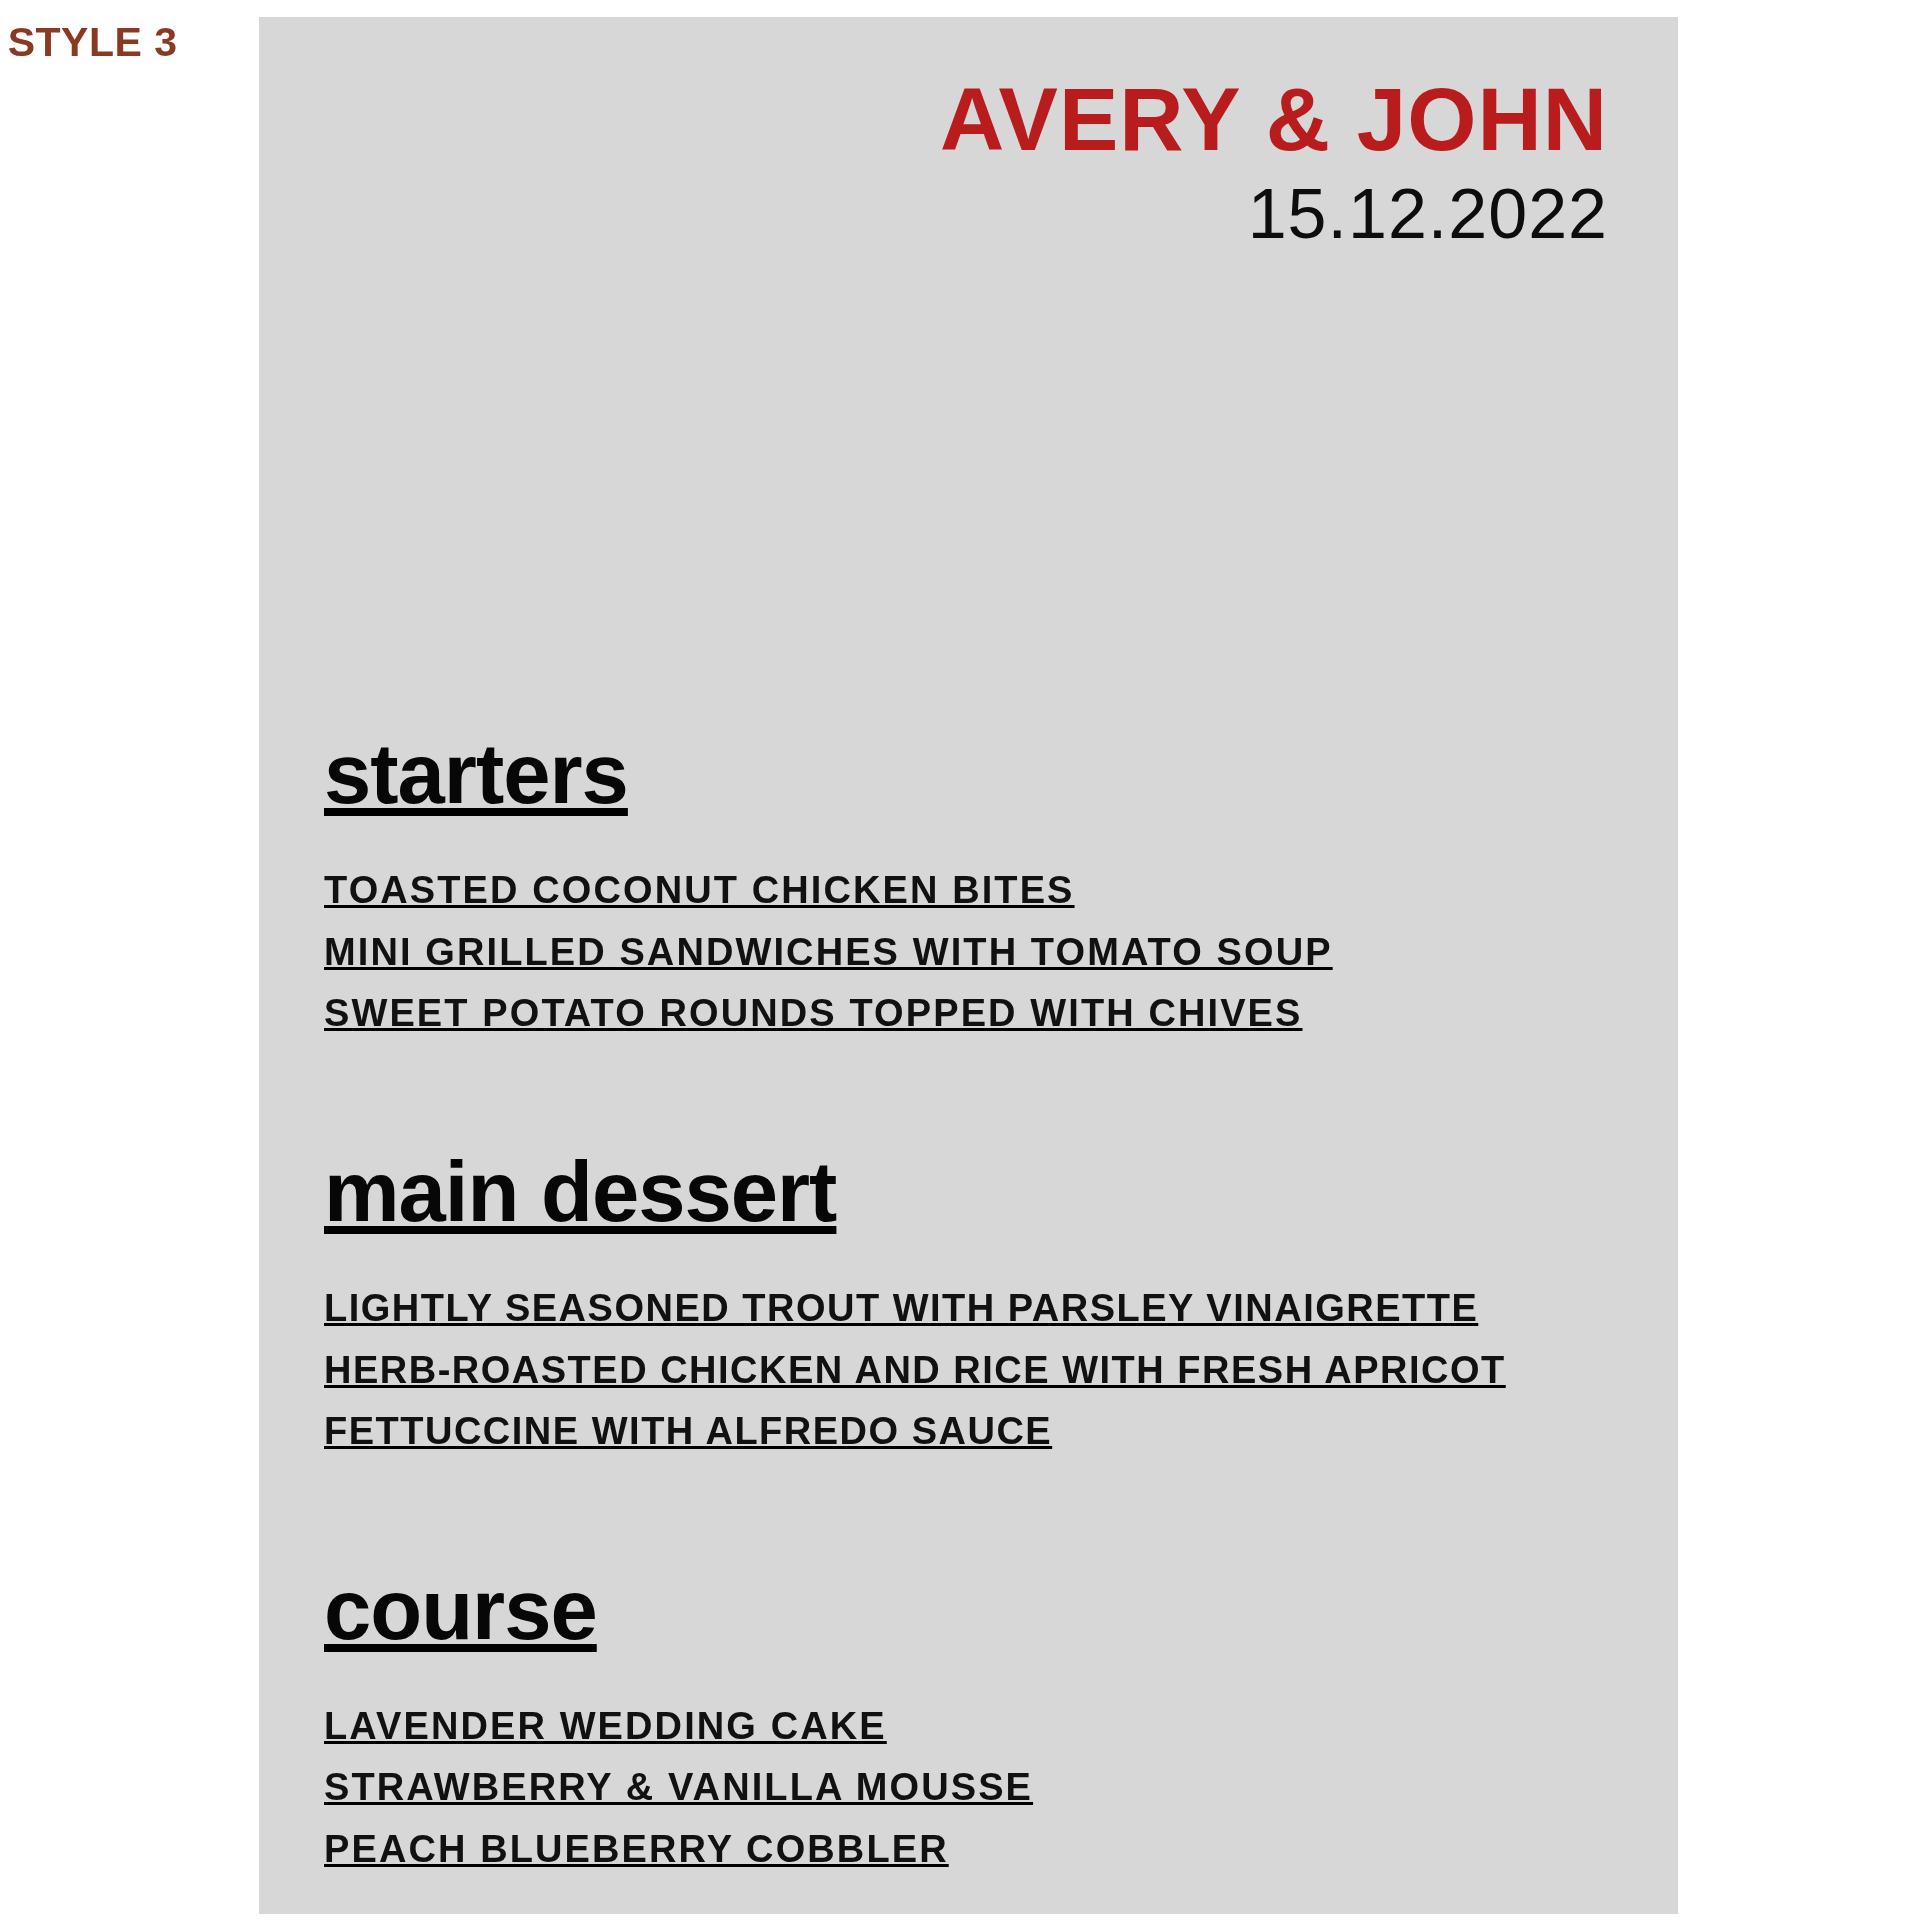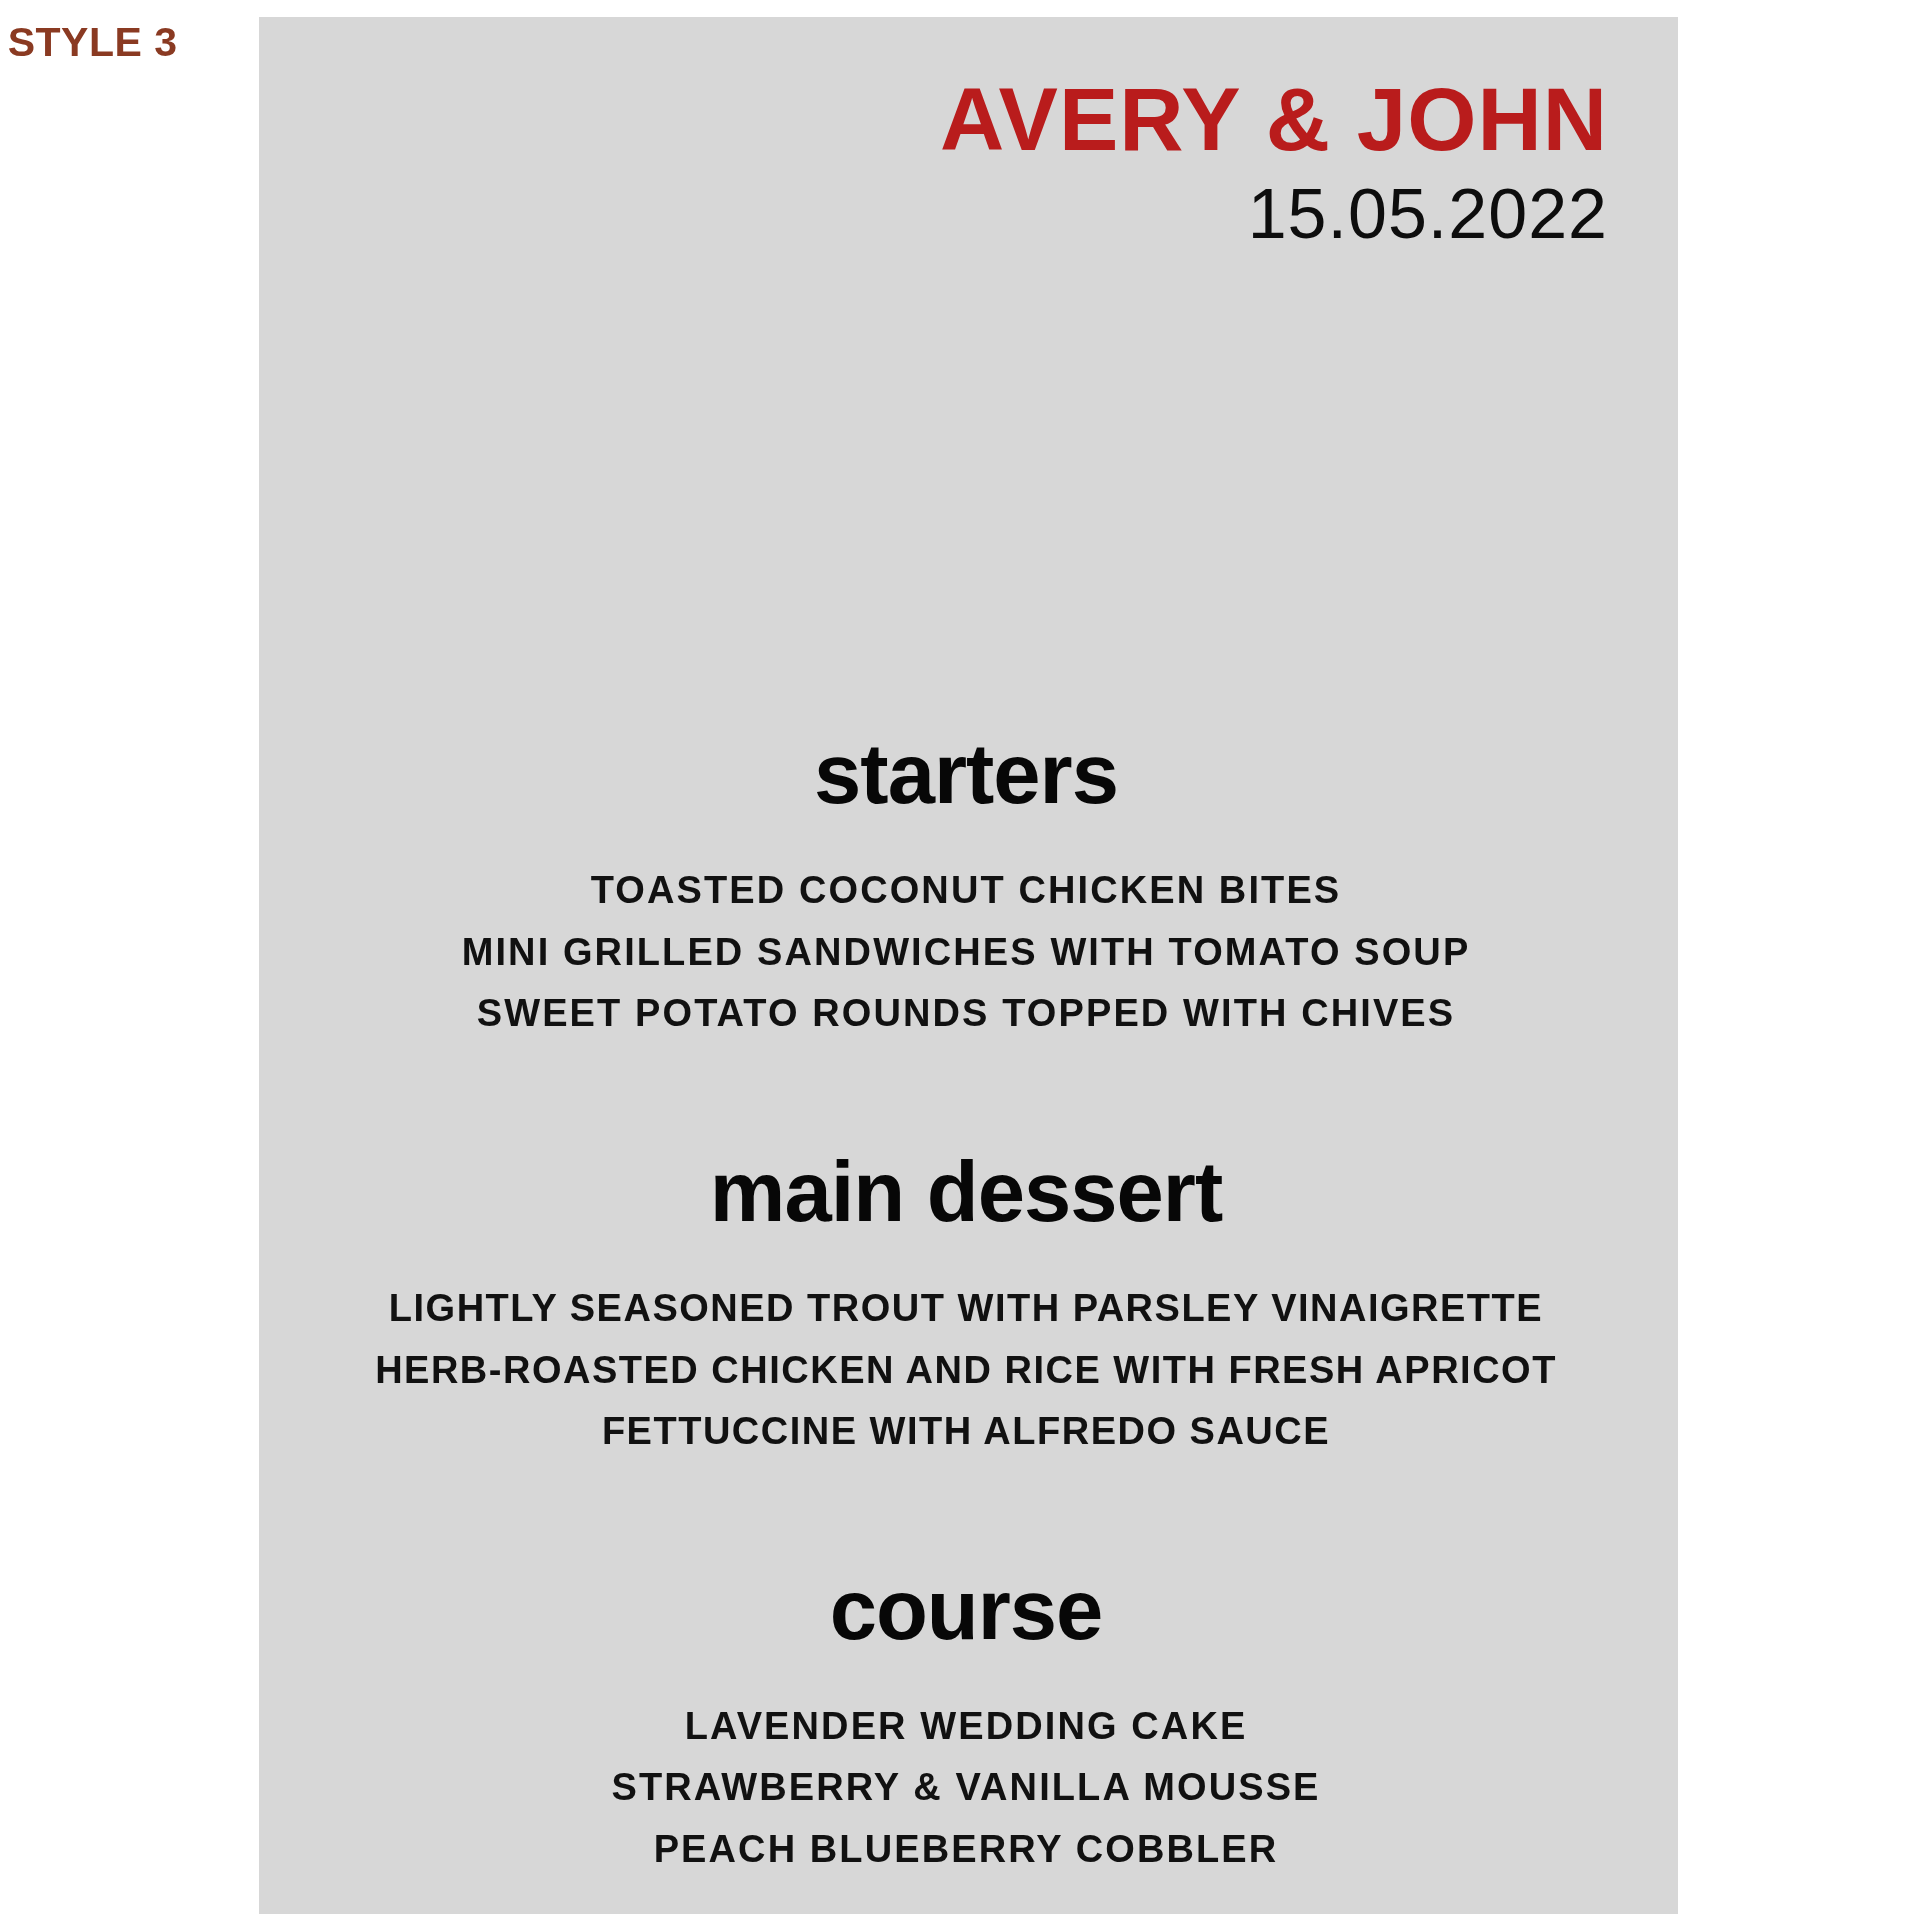--- a/index.html
+++ b/index.html
@@ -84,21 +84,22 @@
     margin-top: 9.7px;
     white-space: nowrap;
   }
 
   
   .sections {
     position: absolute;
     right: 70px;
     top: 714px;
     width: 1284px;
-    text-align: center;
+    text-align: left;
+    text-decoration: underline;
   }
 
   .section {
     margin-bottom: 104px;
   }
   .section:last-child {
     margin-bottom: 0;
   }
 
   .section-title {
@@ -136,21 +137,21 @@
   <div class="style-label">STYLE 3</div>
 
   <div class="menu-card">
 
     <div class="vertical-title">
       
     </div>
 
     <div class="header-block">
       <div class="couple-names">AVERY &amp; JOHN</div>
-      <div class="wedding-date">15.05.2022</div>
+      <div class="wedding-date">15.12.2022</div>
     </div>
 
     <div class="sections">
 
       <div class="section section-starters">
         <div class="section-title">starters</div>
         <div class="item">TOASTED COCONUT CHICKEN BITES</div>
         <div class="item">MINI GRILLED SANDWICHES WITH TOMATO SOUP</div>
         <div class="item">SWEET POTATO ROUNDS TOPPED WITH CHIVES</div>
       </div>

